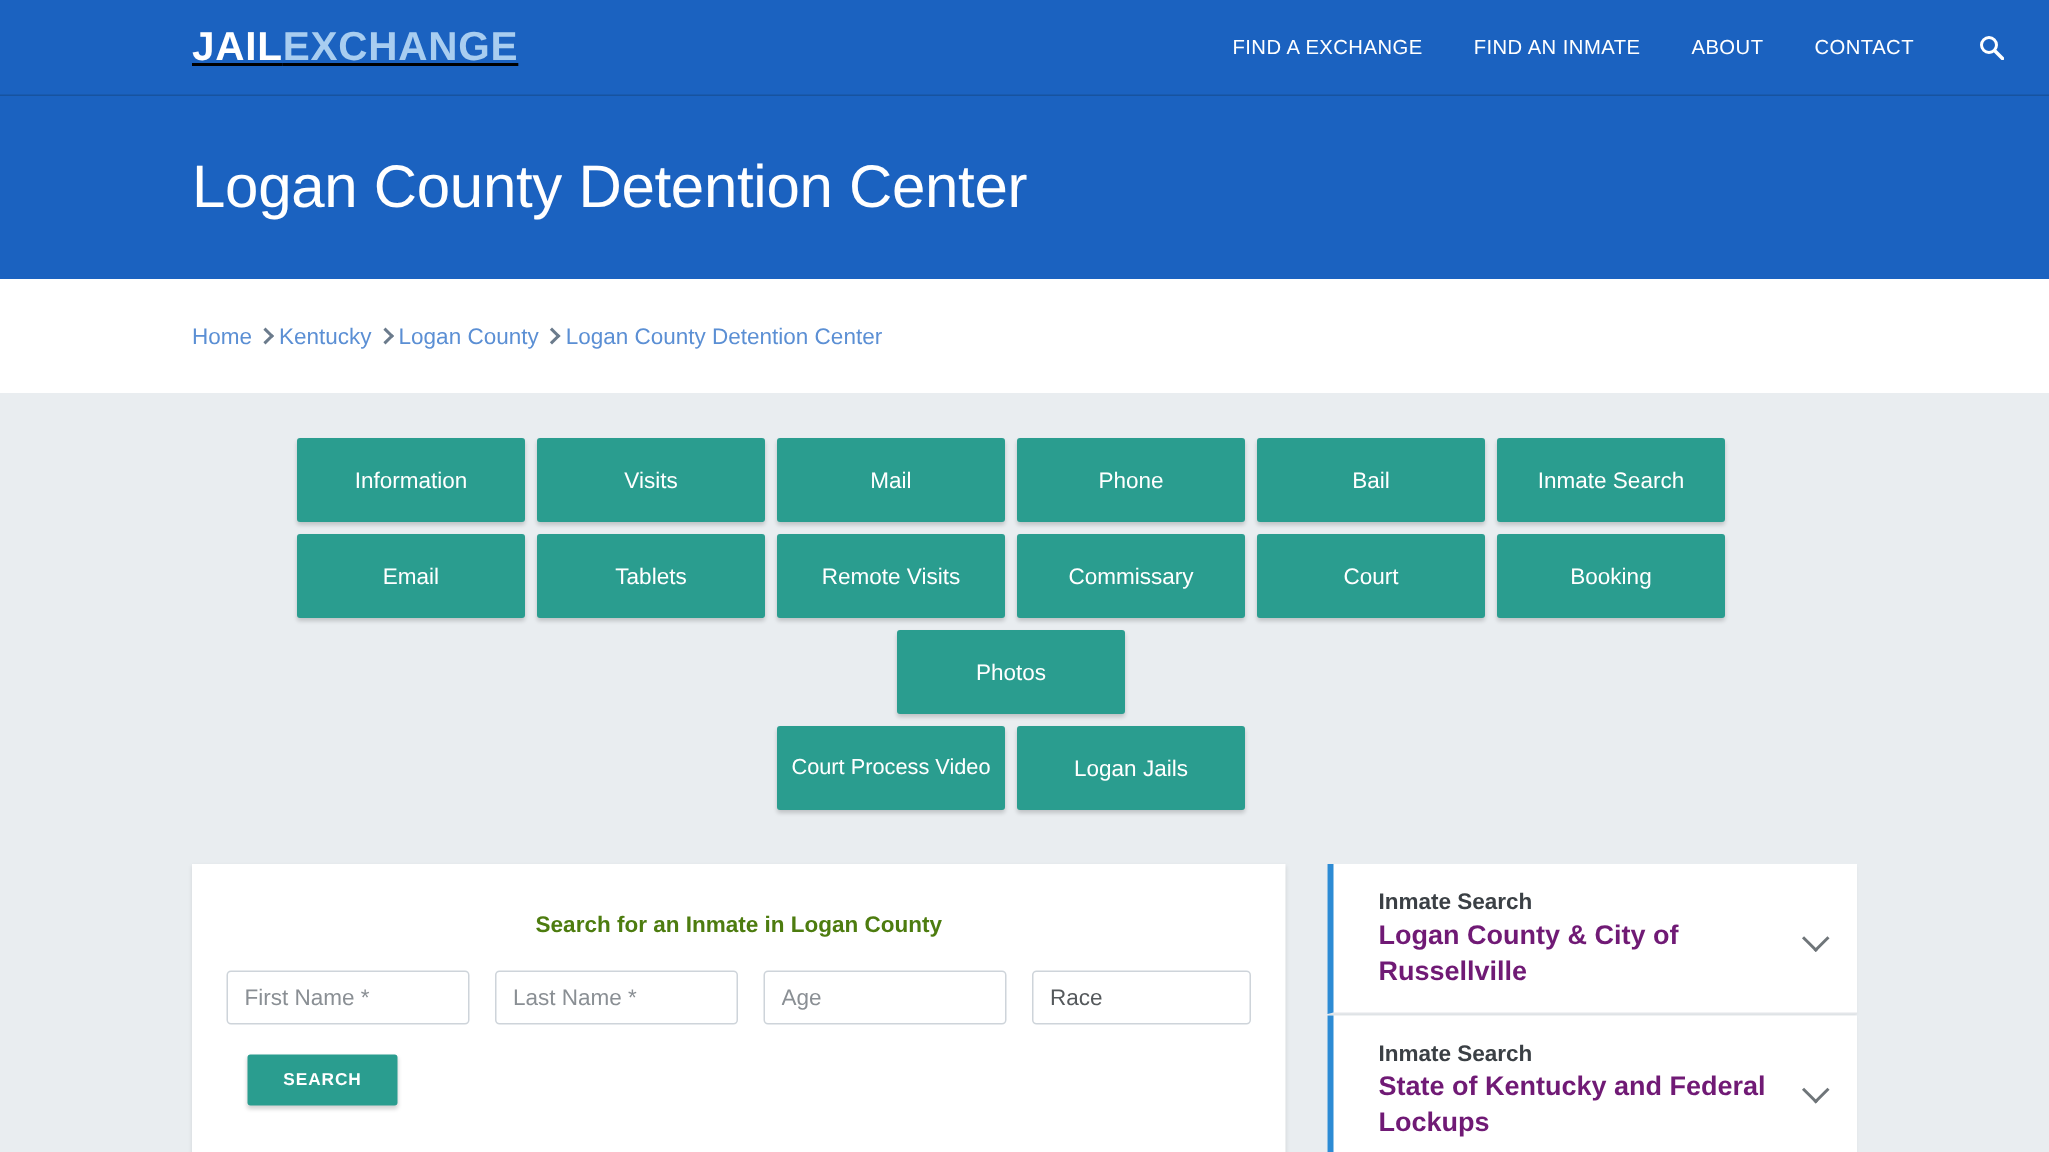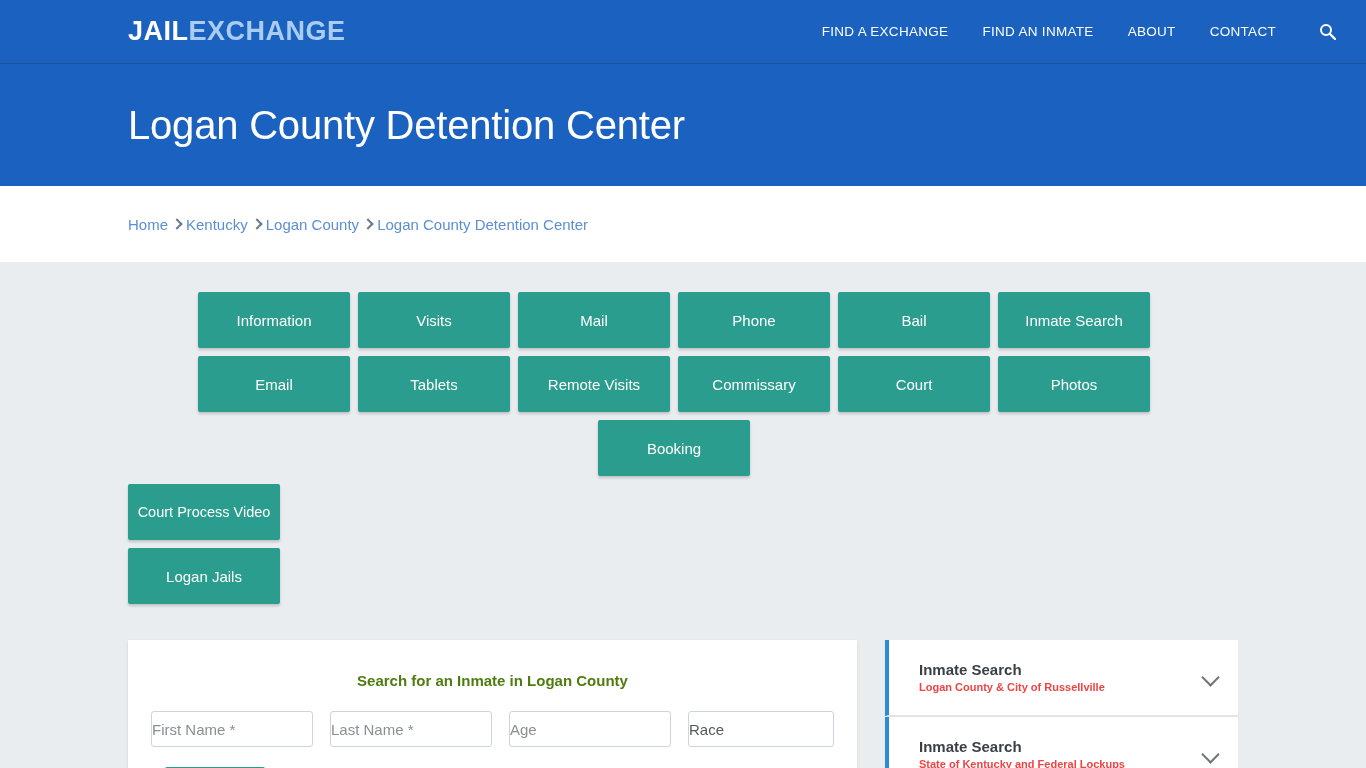--- a/index.html
+++ b/index.html
@@ -19,20 +19,21 @@
     align-items: center;
     padding: 0 28px 0 128px;
     border-bottom: 1px solid #17539f;
   }
   .logo {
     font-size: 27px;
     font-weight: bold;
     letter-spacing: 0.5px;
     white-space: nowrap;
     line-height: 1;
+    text-decoration: underline;
   }
   .logo .jail { color: #ffffff; }
   .logo .exchange { color: #a8cdf0; }
 
   .main-nav {
     margin-left: auto;
     display: flex;
     align-items: center;
     gap: 34px;
   }
@@ -124,21 +125,20 @@
     overflow: hidden;
   }
   .grid-btn.wide-label { font-size: 14.5px; }
 
   .btn-row-last {
     display: flex;
     gap: 8px;
     justify-content: center;
     width: 1092px;
     margin-top: 8px;
-    flex-direction: column;
   }
 
   
   .lower {
     display: flex;
     gap: 28px;
     width: 1110px;
     margin-top: 36px;
     align-items: flex-start;
   }
@@ -159,21 +159,21 @@
   .search-fields {
     display: flex;
     gap: 17px;
     padding: 0 3px;
   }
   .search-fields input,
   .search-fields select {
     height: 36px;
     border: 1px solid #ced4da;
     border-radius: 3px;
-    padding: 0 0;
+    padding: 0 11px;
     font-size: 15px;
     color: #55595c;
     background: #ffffff;
     font-family: "Liberation Sans", sans-serif;
     outline: none;
   }
   .search-fields input::placeholder { color: #8a8f94; }
   .f-first { width: 162px; }
   .f-last  { width: 162px; }
   .f-age   { width: 162px; }
@@ -216,23 +216,23 @@
   .acc-text { flex: 1; line-height: 1.32; }
   .acc-line1 {
     display: block;
     font-size: 15px;
     font-weight: bold;
     color: #3b4045;
   }
   .acc-line1.light { font-weight: normal; color: #55595c; }
   .acc-line2 {
     display: block;
-    font-size: 11px;
-    font-weight: bold;
-    color: #ef4444;
+    font-size: 18px;
+    font-weight: bold;
+    color: #701a75;
   }
   .chevron {
     width: 18px; height: 18px;
     flex: 0 0 18px;
     margin-left: 12px;
     position: relative;
   }
   .chevron::after {
     content: "";
     position: absolute;
@@ -288,22 +288,22 @@
     <button class="grid-btn">Mail</button>
     <button class="grid-btn">Phone</button>
     <button class="grid-btn">Bail</button>
     <button class="grid-btn">Inmate Search</button>
 
     <button class="grid-btn">Email</button>
     <button class="grid-btn">Tablets</button>
     <button class="grid-btn">Remote Visits</button>
     <button class="grid-btn">Commissary</button>
     <button class="grid-btn">Court</button>
+    <button class="grid-btn">Booking</button>
     <button class="grid-btn">Photos</button>
-    <button class="grid-btn">Booking</button>
   </div>
 
   <div class="btn-row-last">
     <button class="grid-btn wide-label">Court Process Video</button>
     <button class="grid-btn">Logan Jails</button>
   </div>
 
   <div class="lower">
 
     <div class="main-col">

